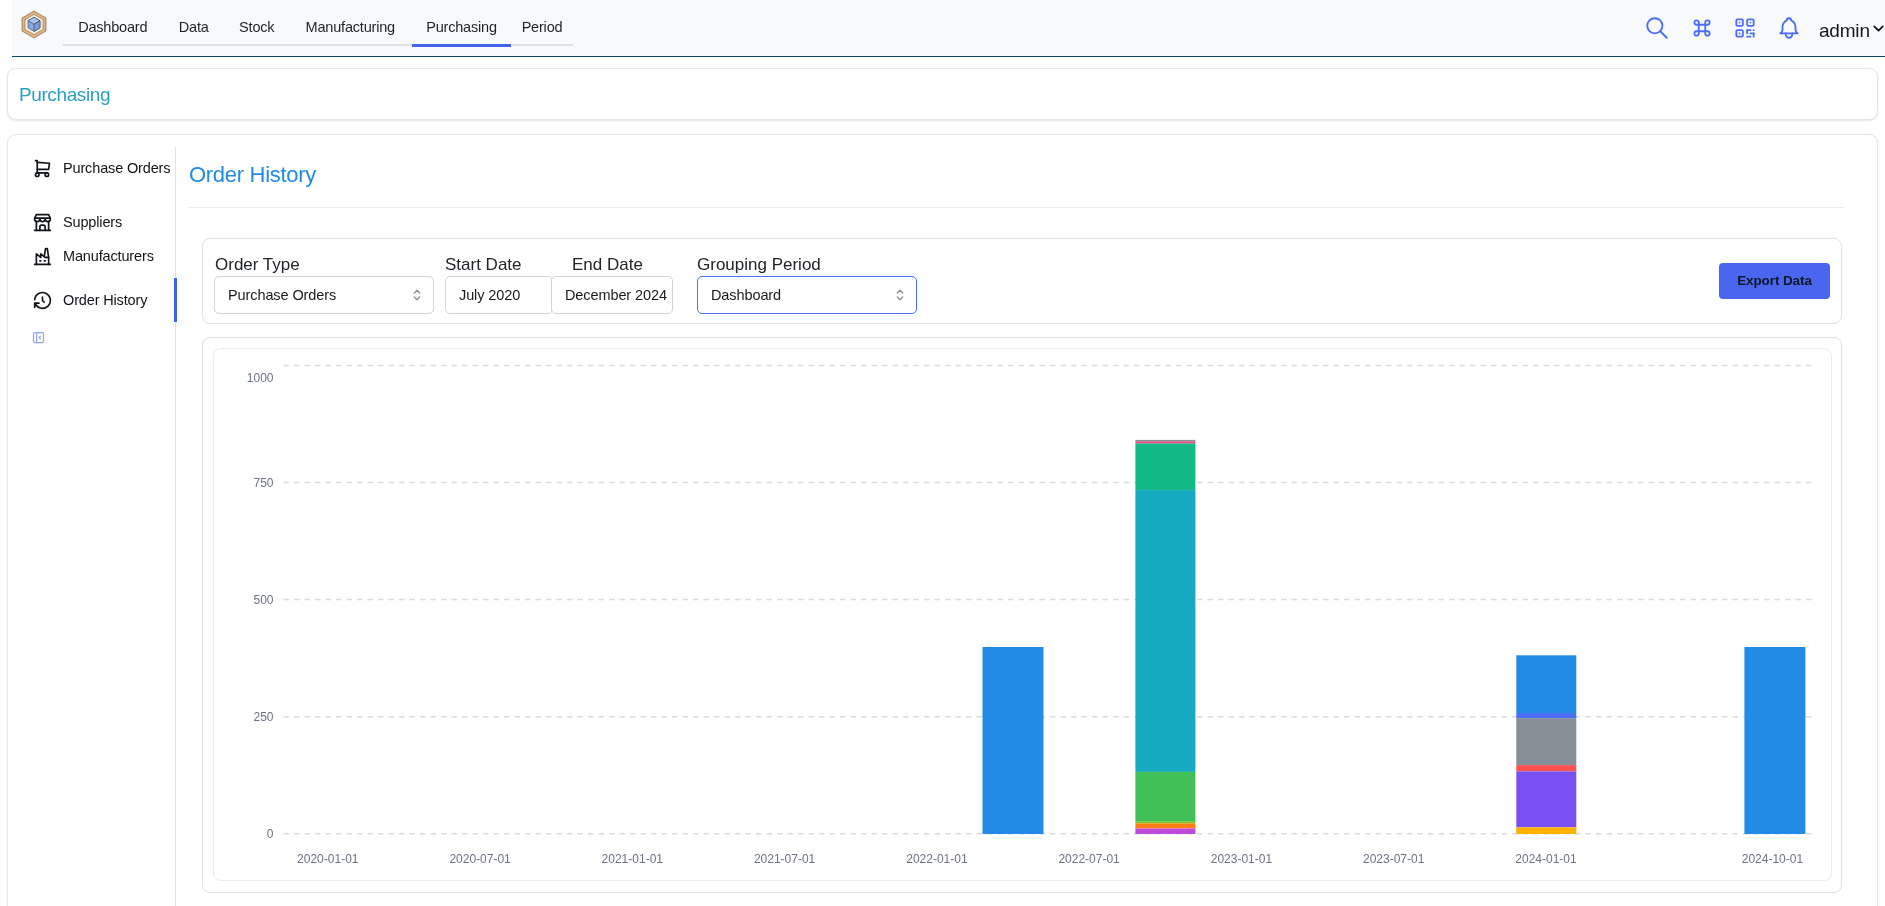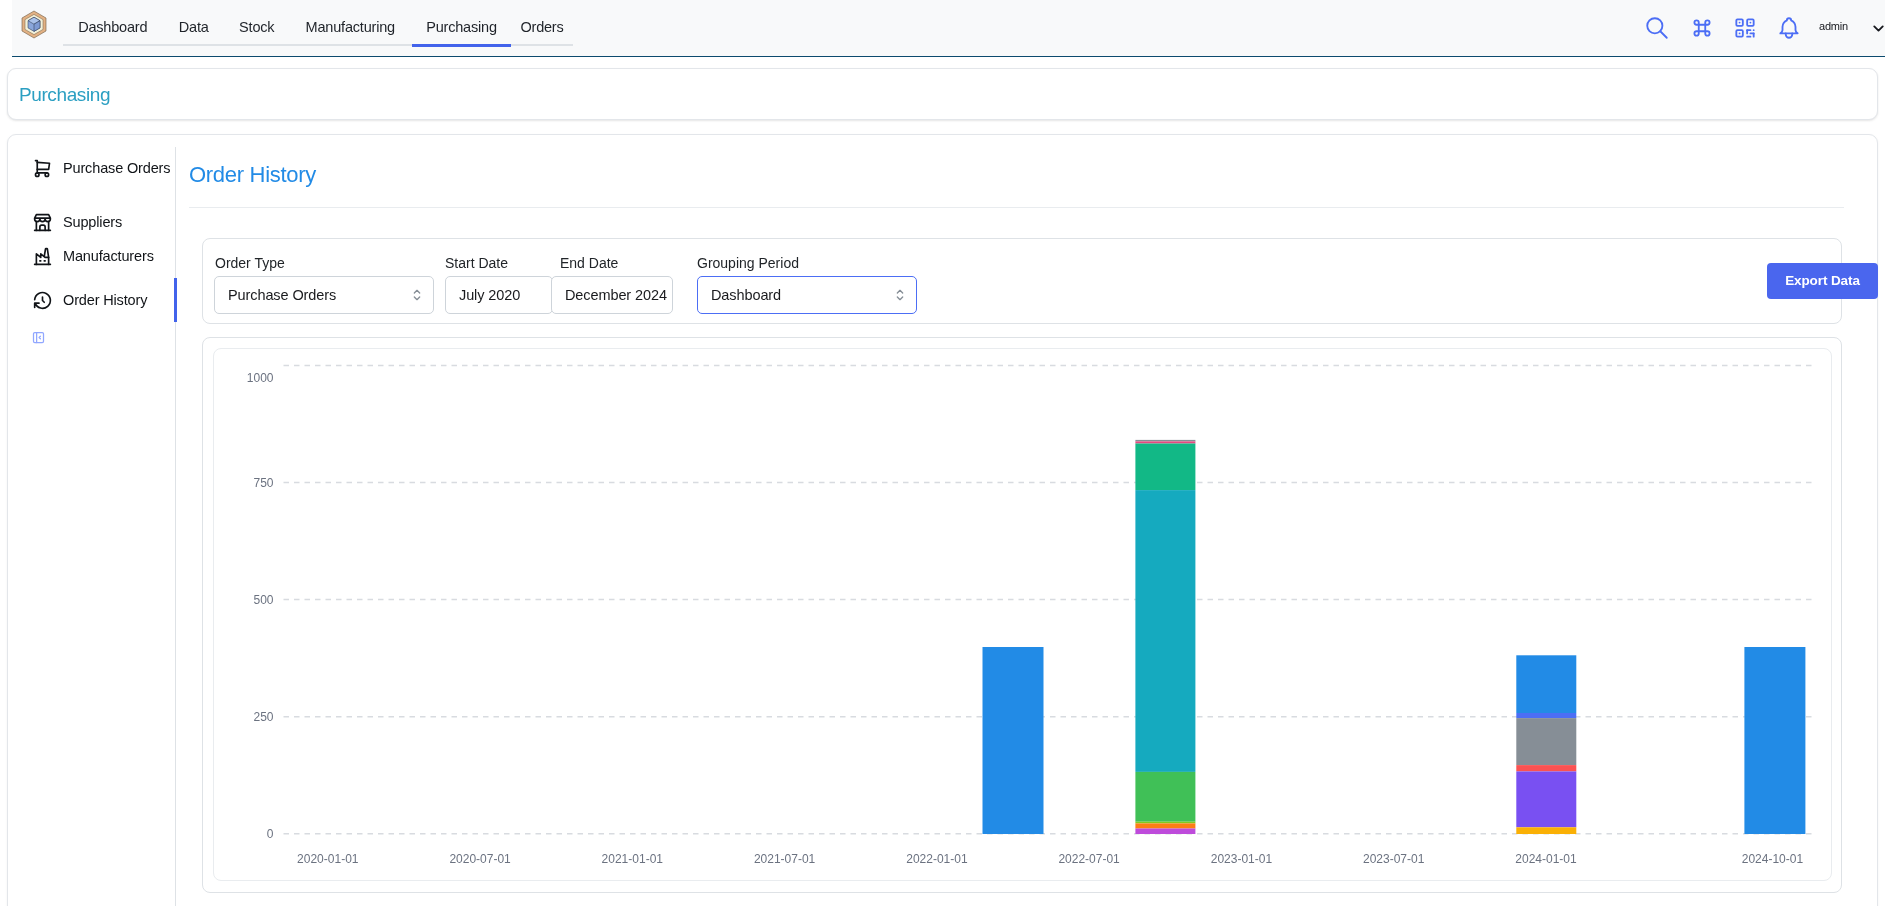--- a/index.html
+++ b/index.html
@@ -5,42 +5,42 @@
 * { margin:0; padding:0; box-sizing:border-box; }
 html,body { width:1885px; height:906px; font-family:"Liberation Sans", sans-serif; background:#fff; position:relative; overflow:hidden; }
 .abs { position:absolute; }
 
 
 .navbar { position:absolute; left:12px; top:0; width:1885px; height:57px; background:#f8f9fa; border-bottom:1px solid #0c4a6e; }
 .tabs { position:absolute; left:51px; top:11px; display:flex; border-bottom:2px solid #dee2e6; height:35px; }
 .tab { font-size:14.5px; color:#1f2329; line-height:33px; position:relative; letter-spacing:-0.2px; text-align:center; }
 .tab.active::after { content:""; position:absolute; left:0; right:0; bottom:-2.5px; height:3px; background:#4263eb; }
 .nav-ico { position:absolute; top:15px; color:#4c6ef5; }
-.admin { position:absolute; left:1807px; top:20px; font-size:11px; color:#16181d; letter-spacing:-0.2px; }
+.admin { position:absolute; left:1807px; top:20px; font-size:19px; color:#16181d; letter-spacing:-0.2px; }
 
 
 .title-card { position:absolute; left:7px; top:68px; width:1871px; height:52px; background:#fff; border:1px solid #e3e6ea; border-radius:9px; box-shadow:0 1px 3px rgba(0,0,0,.05), 0 1px 2px rgba(0,0,0,.06); }
 .title-card .t { position:absolute; left:11px; top:15px; font-size:19px; color:#2b9fc2; letter-spacing:-0.4px; }
 
 
 .panel { position:absolute; left:7px; top:134px; width:1871px; height:790px; background:#fff; border:1px solid #e3e6ea; border-radius:9px; box-shadow:0 1px 3px rgba(0,0,0,.05); }
 .vdiv { position:absolute; left:175px; top:147px; width:1px; height:759px; background:#dee2e6; }
 .sideitem { position:absolute; left:0; width:175px; height:44px; display:flex; align-items:center; }
 .sideitem svg { position:absolute; left:32px; }
 .sideitem span { position:absolute; left:63px; font-size:14.5px; color:#111418; letter-spacing:-0.15px; }
 .active-bar { position:absolute; left:174px; top:278px; width:3px; height:44px; background:#4263eb; }
 .oh-head { position:absolute; left:189px; top:162px; font-size:22px; color:#228be6; letter-spacing:-0.3px; }
 .hdiv { position:absolute; left:189px; top:207px; width:1655px; height:1px; background:#e9ecef; }
 
 
 .fcard { position:absolute; left:202px; top:238px; width:1640px; height:86px; background:#fff; border:1px solid #dee2e6; border-radius:8px; }
-.flabel { position:absolute; top:255px; font-size:14px; color:#212529; }
+.flabel { position:absolute; top:255px; font-size:17px; color:#212529; }
 .finput { position:absolute; top:276px; height:38px; background:#fff; border:1px solid #ced4da; border-radius:5px; font-size:14.5px; color:#1a1b1e; line-height:36px; padding-left:13px; letter-spacing:-0.1px; }
 .sel-ico { position:absolute; top:287px; color:#868e96; }
-.btn { position:absolute; left:1719px; top:263px; width:111px; height:36px; background:#4a66ee; border-radius:4px; color:#ffffff; font-size:13.5px; font-weight:bold; text-align:center; line-height:36px; letter-spacing:-0.1px;margin-left:48px; }
+.btn { position:absolute; left:1719px; top:263px; width:111px; height:36px; background:#4a66ee; border-radius:4px; color:#0f172a; font-size:13.5px; font-weight:bold; text-align:center; line-height:36px; letter-spacing:-0.1px; }
 
 
 .wcard { position:absolute; left:202px; top:337px; width:1640px; height:556px; background:#fff; border:1px solid #dee2e6; border-radius:8px; }
 .ccard { position:absolute; left:213px; top:348px; width:1619px; height:533px; background:#fff; border:1px solid #e9ecef; border-radius:8px; }
 </style>
 </head>
 <body>
 
 <div class="navbar">
   <svg class="abs" style="left:9px;top:10px" width="26" height="29" viewBox="0 0 26 29">
@@ -51,21 +51,21 @@
       <polygon points="13,7.2 19,10.7 13,14.2 7,10.7" fill="#a9c1e9"></polygon>
       <polygon points="13,14.2 19,10.7 19,17.9 13,21.4" fill="#7e9ad2"></polygon>
     </g>
   </svg>
   <div class="tabs">
     <div class="tab" style="width:99.5px">Dashboard</div>
     <div class="tab" style="width:62.5px">Data</div>
     <div class="tab" style="width:63.5px">Stock</div>
     <div class="tab" style="width:123.5px">Manufacturing</div>
     <div class="tab active" style="width:99px">Purchasing</div>
-    <div class="tab" style="width:62px">Orders</div>
+    <div class="tab" style="width:62px">Period</div>
   </div>
   <svg class="nav-ico" style="left:1632px" width="26" height="26" viewBox="0 0 24 24" fill="none" stroke="currentColor" stroke-width="1.7" stroke-linecap="round" stroke-linejoin="round">
       <path d="M10 10m-7 0a7 7 0 1 0 14 0a7 7 0 1 0 -14 0"></path>
       <path d="M21 21l-6 -6"></path>
     </svg>
   <svg class="nav-ico" style="left:1676.5px" width="26" height="26" viewBox="0 0 24 24" fill="none" stroke="currentColor" stroke-width="1.7" stroke-linecap="round" stroke-linejoin="round">
       <path d="M7 9a2 2 0 1 1 2 -2v10a2 2 0 1 1 -2 -2h10a2 2 0 1 1 -2 2v-10a2 2 0 1 1 2 2h-10"></path>
     </svg>
   <svg class="nav-ico" style="left:1720px" width="26" height="26" viewBox="0 0 24 24" fill="none" stroke="currentColor" stroke-width="1.7" stroke-linecap="round" stroke-linejoin="round">
       <path d="M4 4m0 1a1 1 0 0 1 1 -1h4a1 1 0 0 1 1 1v4a1 1 0 0 1 -1 1h-4a1 1 0 0 1 -1 -1z"></path>
@@ -146,21 +146,21 @@
 
 <div class="fcard"></div>
 <div class="flabel" style="left:215px">Order Type</div>
 <div class="finput" style="left:214px;width:220px">Purchase Orders</div>
 <svg class="sel-ico" style="left:409px" width="16" height="16" viewBox="0 0 24 24" fill="none" stroke="currentColor" stroke-width="2" stroke-linecap="round" stroke-linejoin="round">
     <path d="M8 9l4 -4l4 4"></path>
     <path d="M16 15l-4 4l-4 -4"></path>
   </svg>
 <div class="flabel" style="left:445px">Start Date</div>
 <div class="finput" style="left:445px;width:108px">July 2020</div>
-<div class="flabel" style="left:560px">End Date</div>
+<div class="flabel" style="left:572px">End Date</div>
 <div class="finput" style="left:551px;width:122px">December 2024</div>
 <div class="flabel" style="left:697px">Grouping Period</div>
 <div class="finput" style="left:697px;width:220px;border-color:#4c6ef5">Dashboard</div>
 <svg class="sel-ico" style="left:892px" width="16" height="16" viewBox="0 0 24 24" fill="none" stroke="currentColor" stroke-width="2" stroke-linecap="round" stroke-linejoin="round">
     <path d="M8 9l4 -4l4 4"></path>
     <path d="M16 15l-4 4l-4 -4"></path>
   </svg>
 <div class="btn">Export Data</div>
 
 <div class="wcard"></div>

